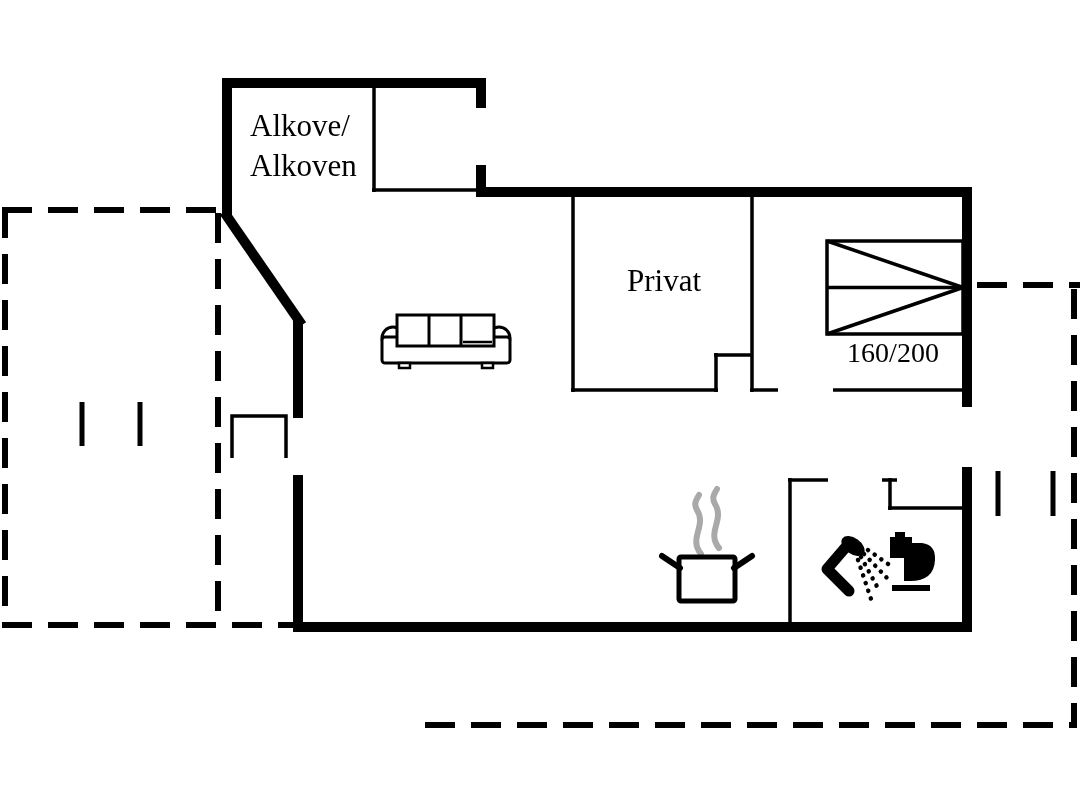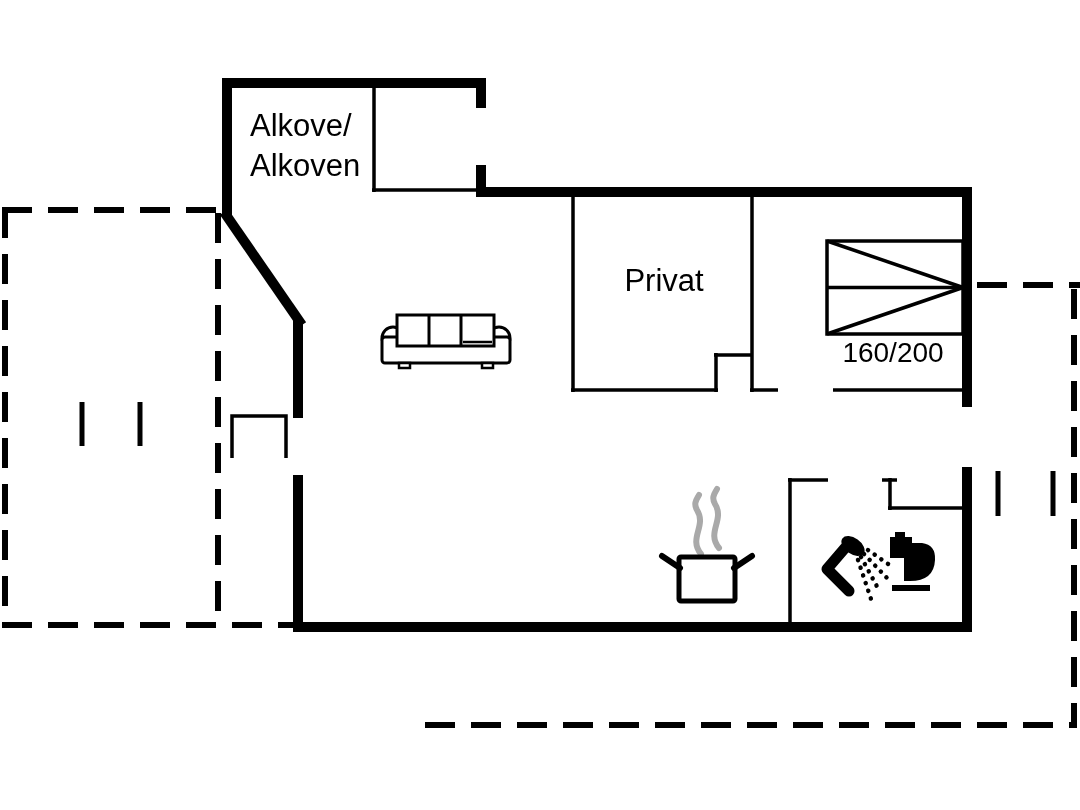--- a/index.html
+++ b/index.html
@@ -1,17 +1,17 @@
 <!DOCTYPE html>
 <html><head>
 <meta charset="utf-8">
 <style>
   html,body{margin:0;padding:0;background:#ffffff;}
   .plan-wrap{position:relative;width:1080px;height:810px;background:#ffffff;overflow:hidden;
-             font-family:Liberation Sans, sans-serif;}
+             font-family:Liberation Serif, serif;}
   svg{display:block;}
   text{fill:#000000;}
   .room-label{font-size:31px;}
   .bed-label{font-size:28px;}
 </style>
 </head>
 <body>
 
 <div class="plan-wrap">
 <svg width="1080" height="810" viewBox="0 0 1080 810" xmlns="http://www.w3.org/2000/svg">

